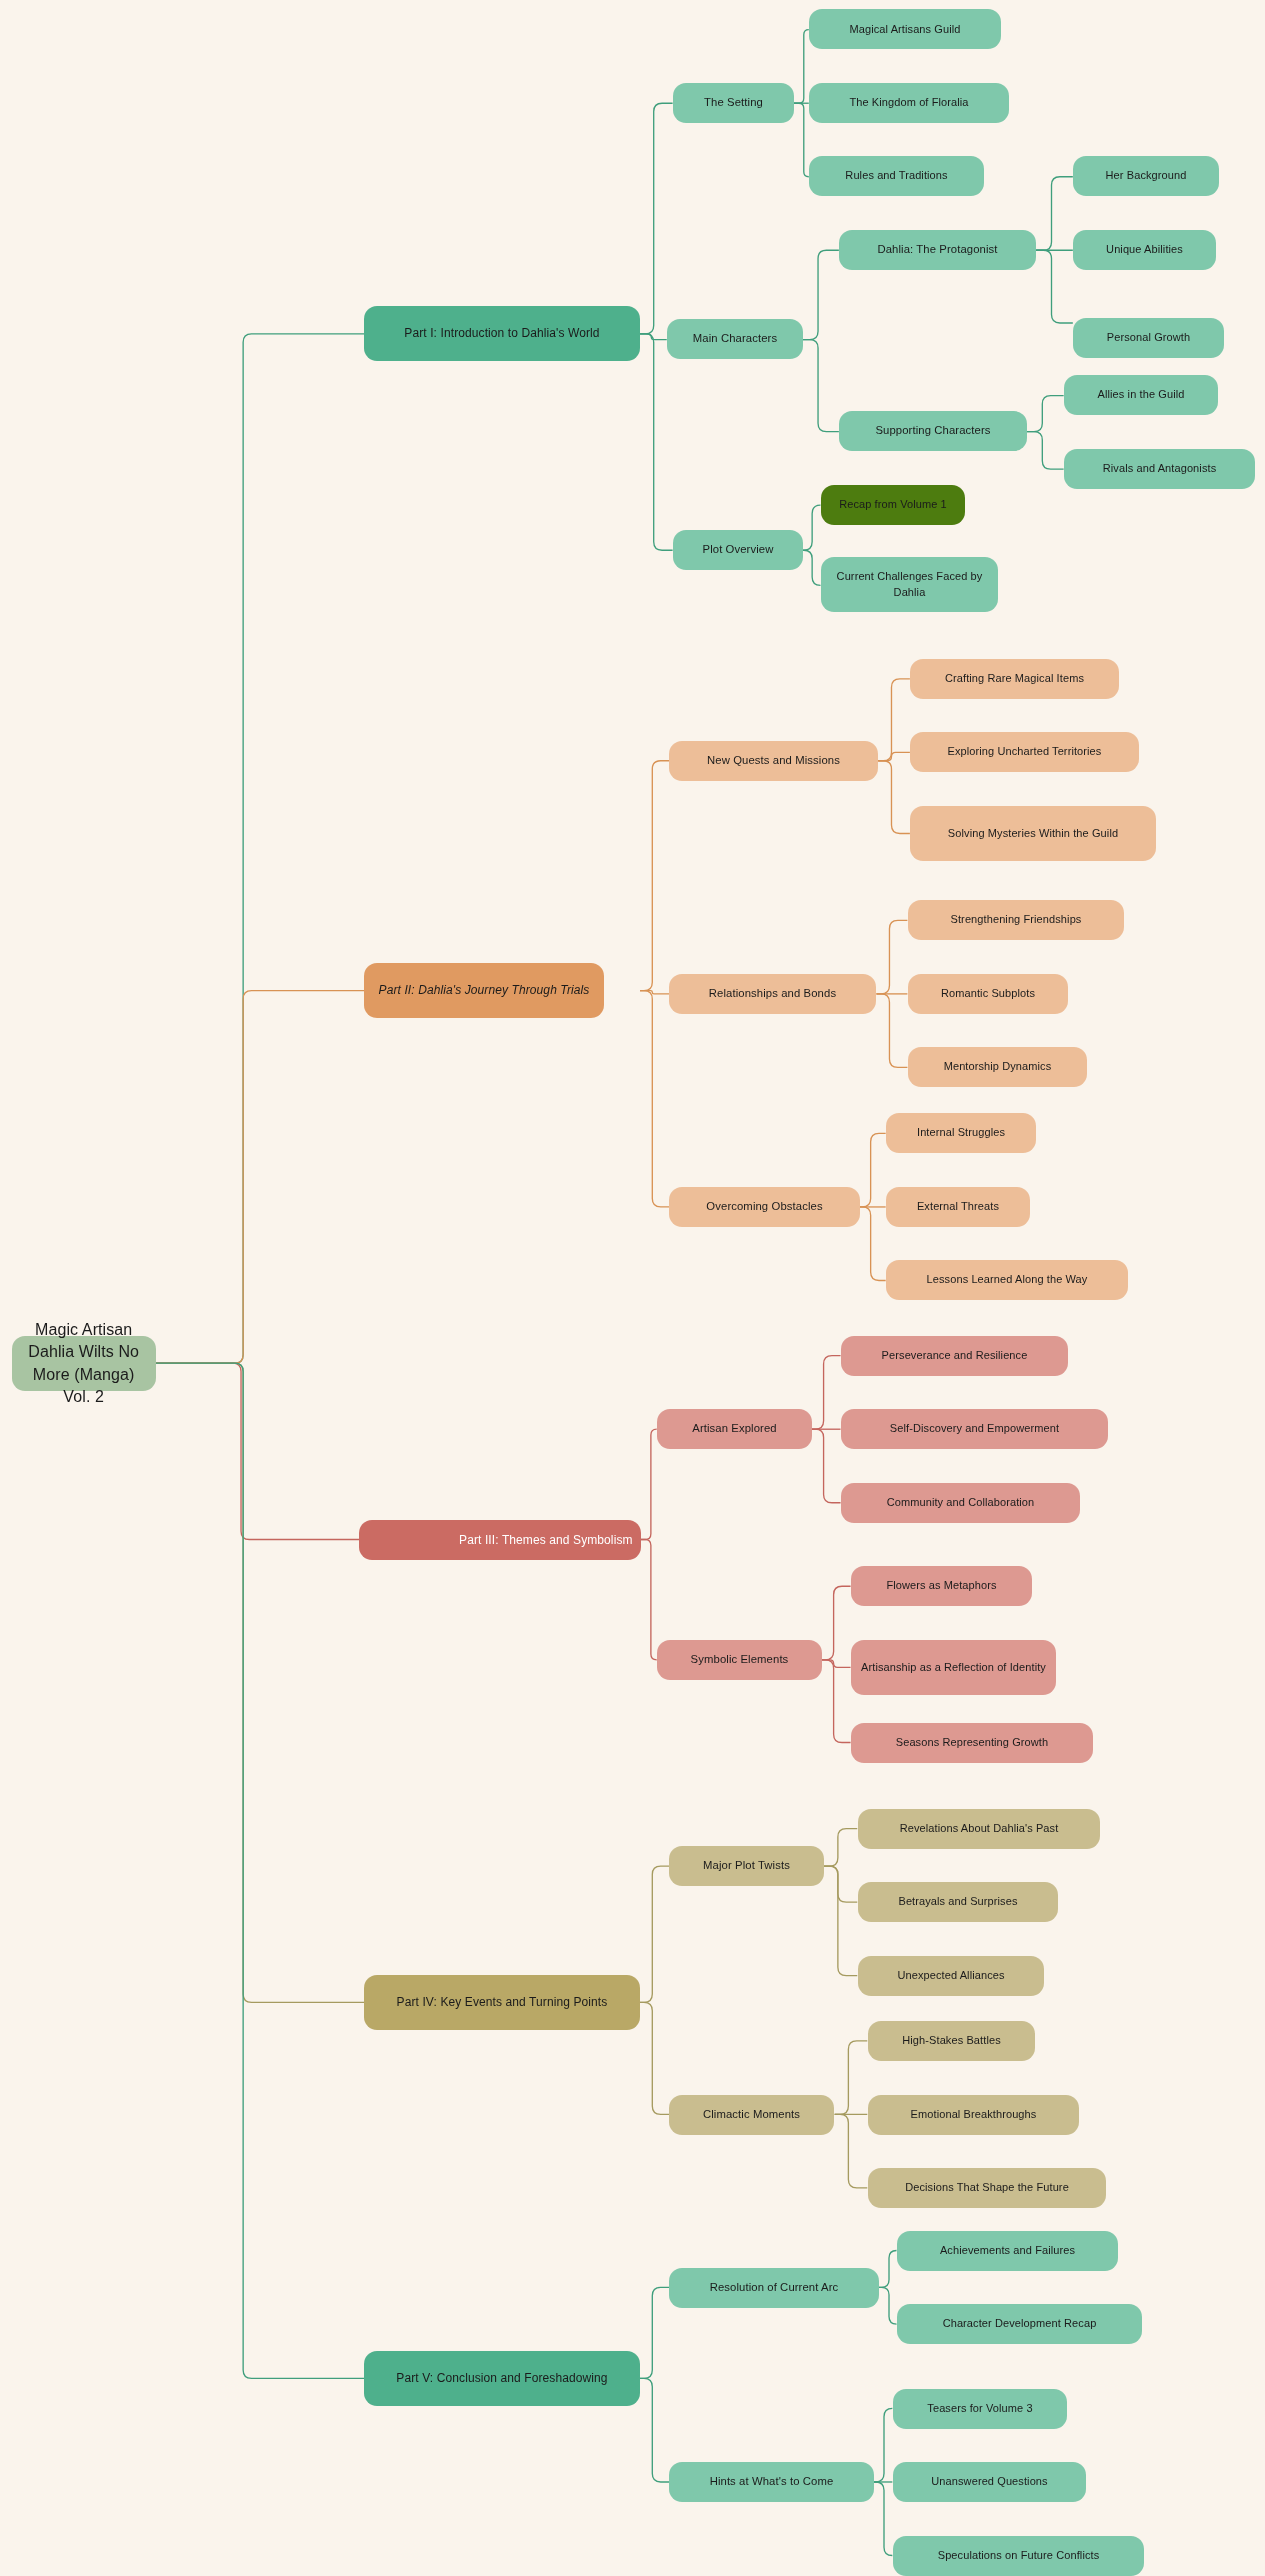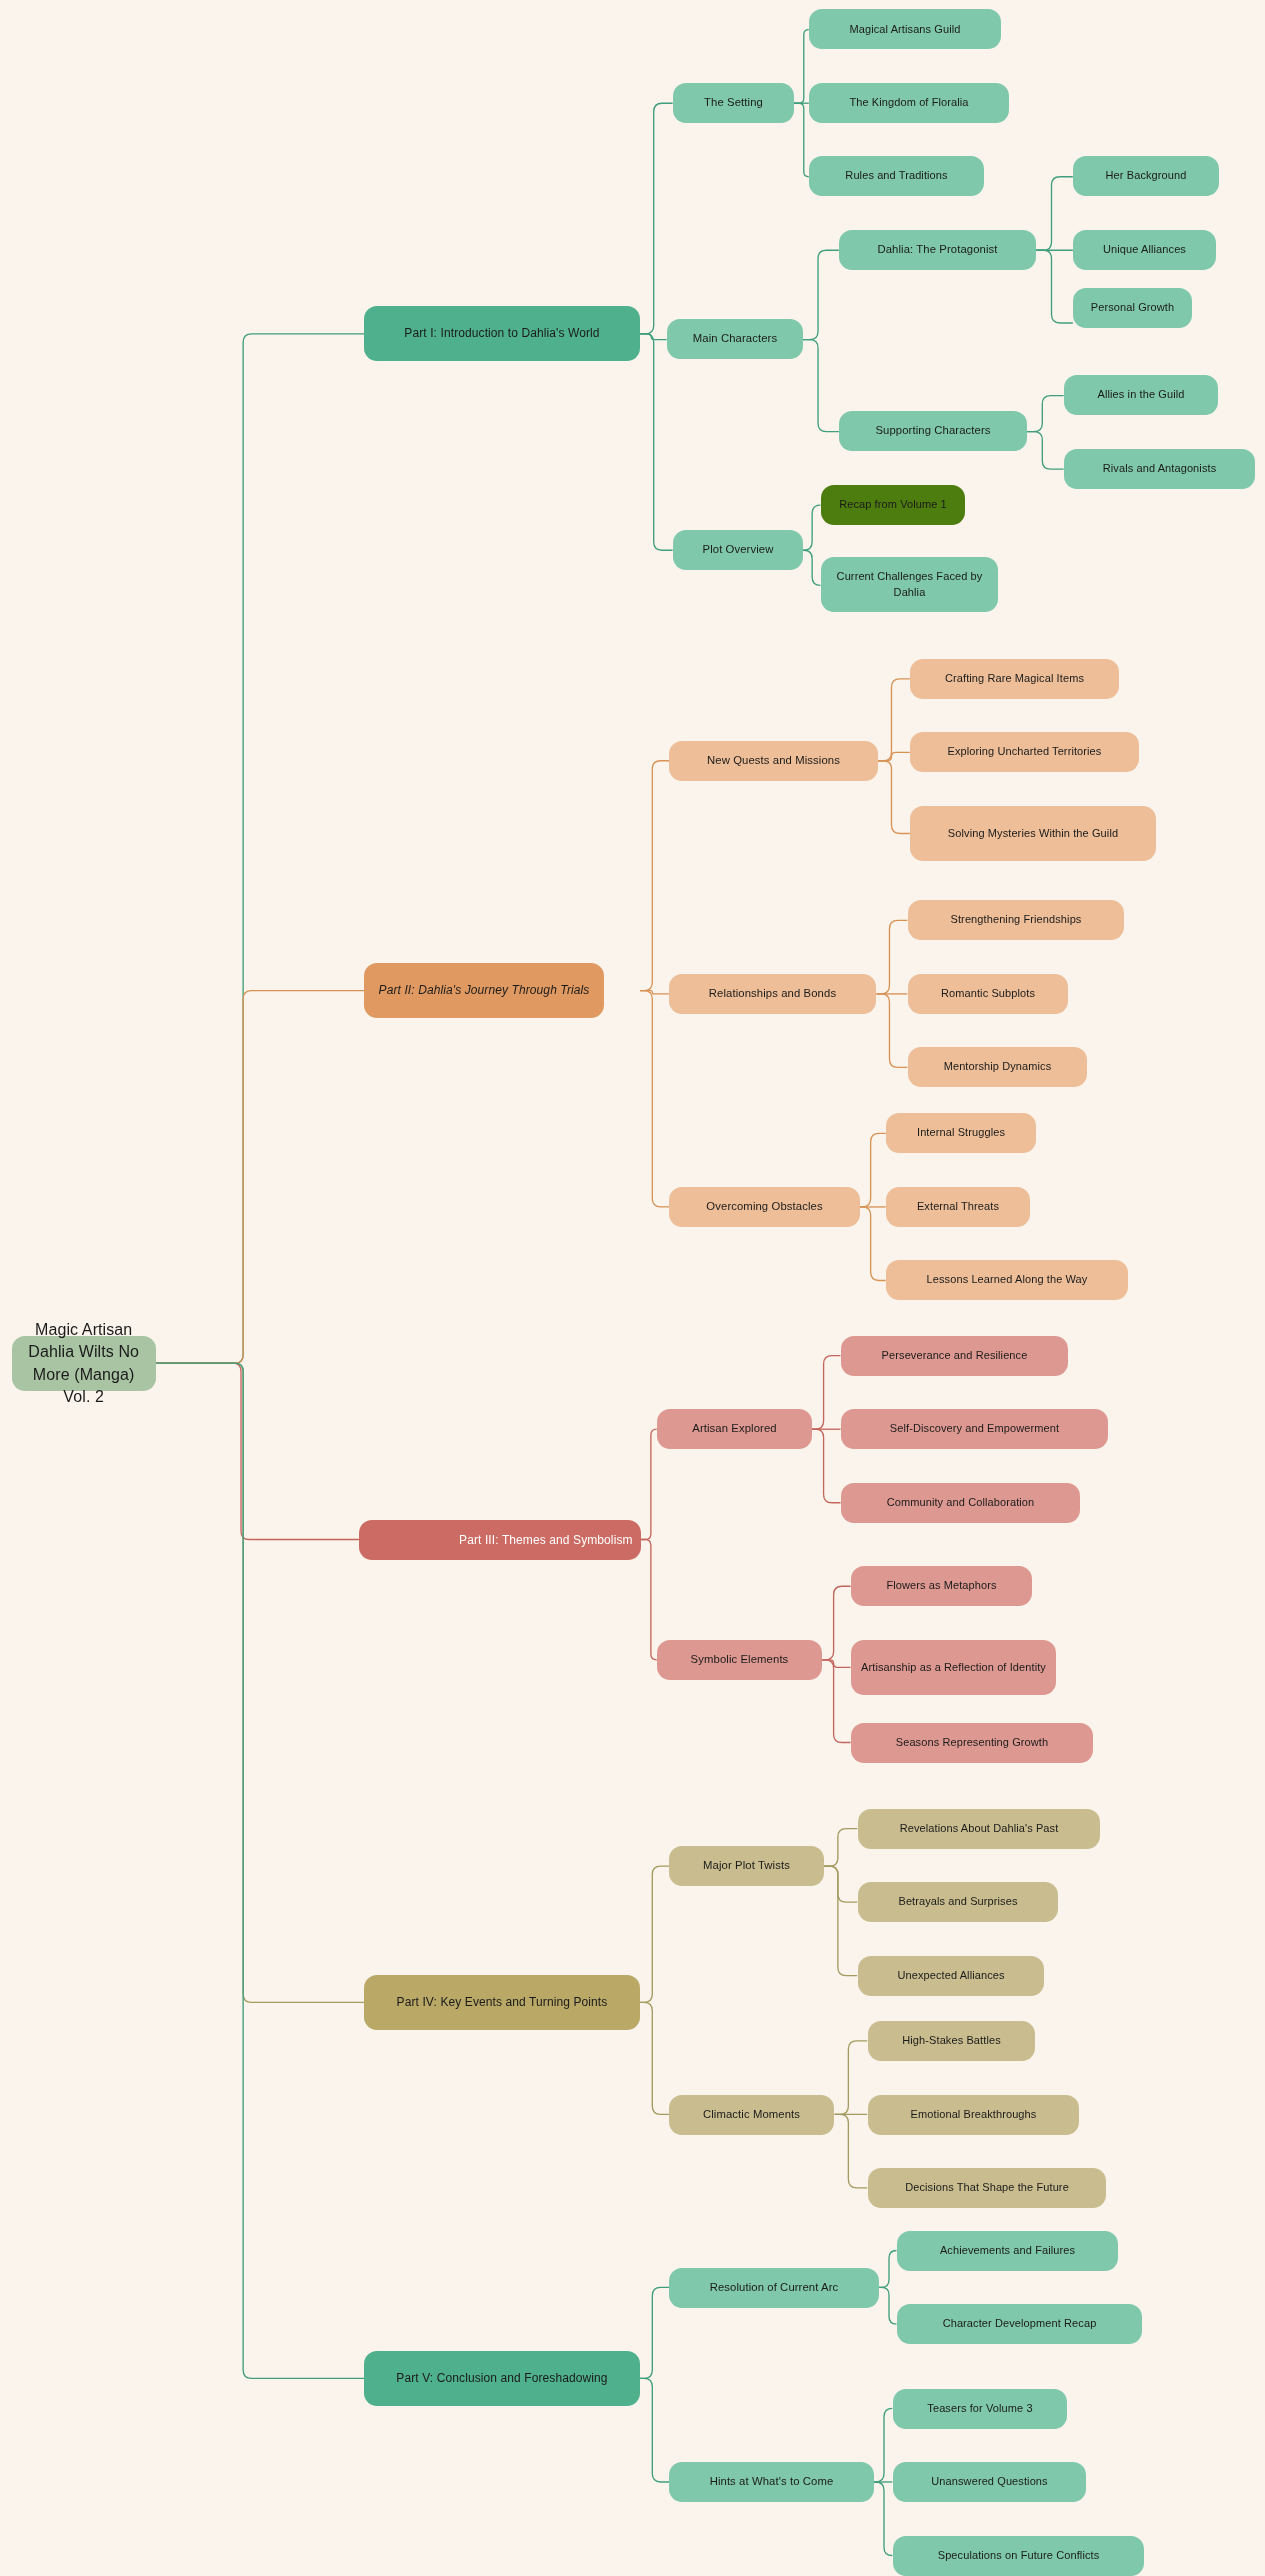--- a/index.html
+++ b/index.html
@@ -130,23 +130,23 @@
     <div class="node lvl-2" style="left: 667px; top: 319px; width: 136px; height: 40px; background: rgb(127, 200, 171);">
       <span>Main Characters</span>
     </div>
     <div class="node lvl-2" style="left: 839px; top: 230px; width: 197px; height: 40px; background: rgb(127, 200, 171);">
       <span>Dahlia: The Protagonist</span>
     </div>
     <div class="node lvl-3" style="left: 1073px; top: 156px; width: 146px; height: 40px; background: rgb(127, 200, 171);">
       <span>Her Background</span>
     </div>
     <div class="node lvl-3" style="left: 1073px; top: 230px; width: 143px; height: 40px; background: rgb(127, 200, 171);">
-      <span>Unique Alliances</span>
-    </div>
-    <div class="node lvl-3" style="left: 1073px; top: 288px; width: 119px; height: 40px; background: rgb(127, 200, 171); justify-content: center;">
+      <span>Unique Abilities</span>
+    </div>
+    <div class="node lvl-3" style="left: 1073px; top: 318px; width: 151px; height: 40px; background: rgb(127, 200, 171); justify-content: center;">
       <span>Personal Growth</span>
     </div>
     <div class="node lvl-2" style="left: 839px; top: 411px; width: 188px; height: 40px; background: rgb(127, 200, 171);">
       <span>Supporting Characters</span>
     </div>
     <div class="node lvl-3" style="left: 1064px; top: 375px; width: 154px; height: 40px; background: rgb(127, 200, 171);">
       <span>Allies in the Guild</span>
     </div>
     <div class="node lvl-3" style="left: 1064px; top: 449px; width: 191px; height: 40px; background: rgb(127, 200, 171);">
       <span>Rivals and Antagonists</span>

